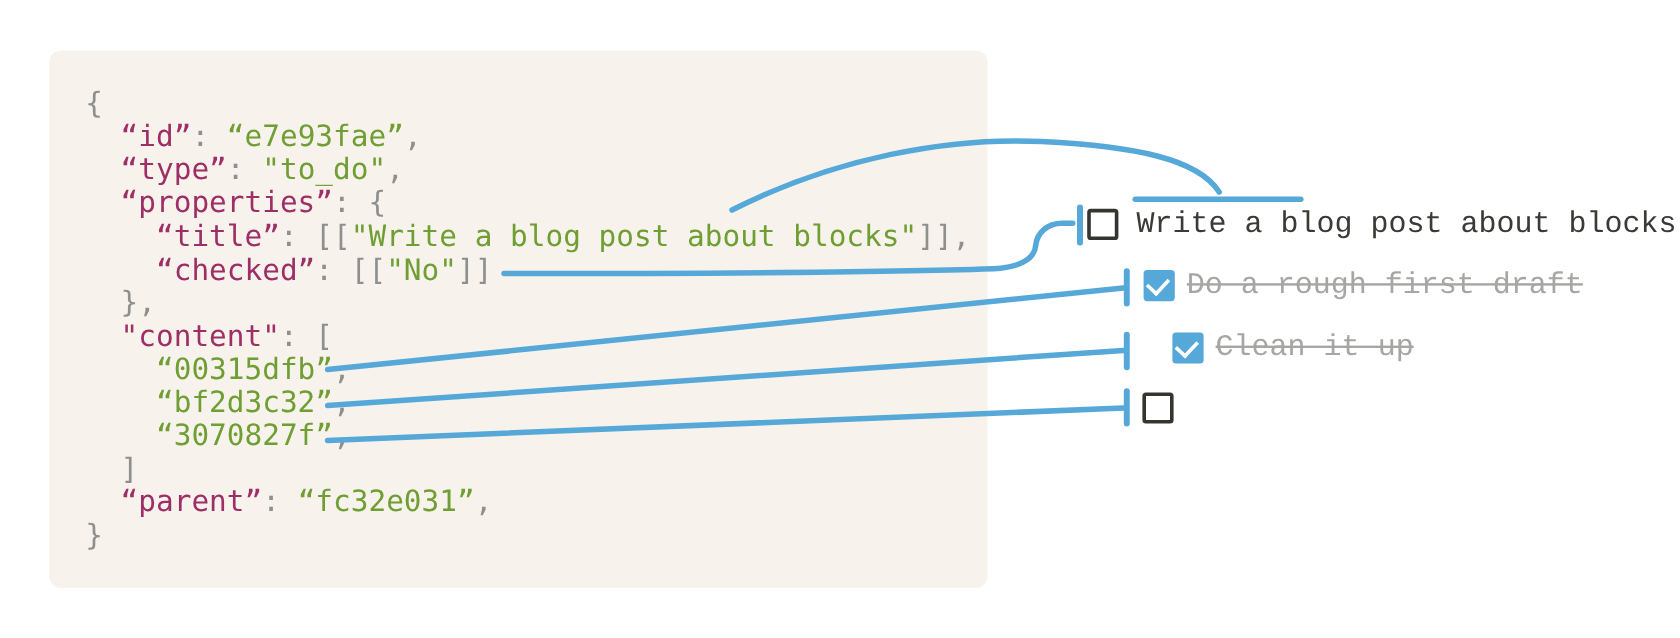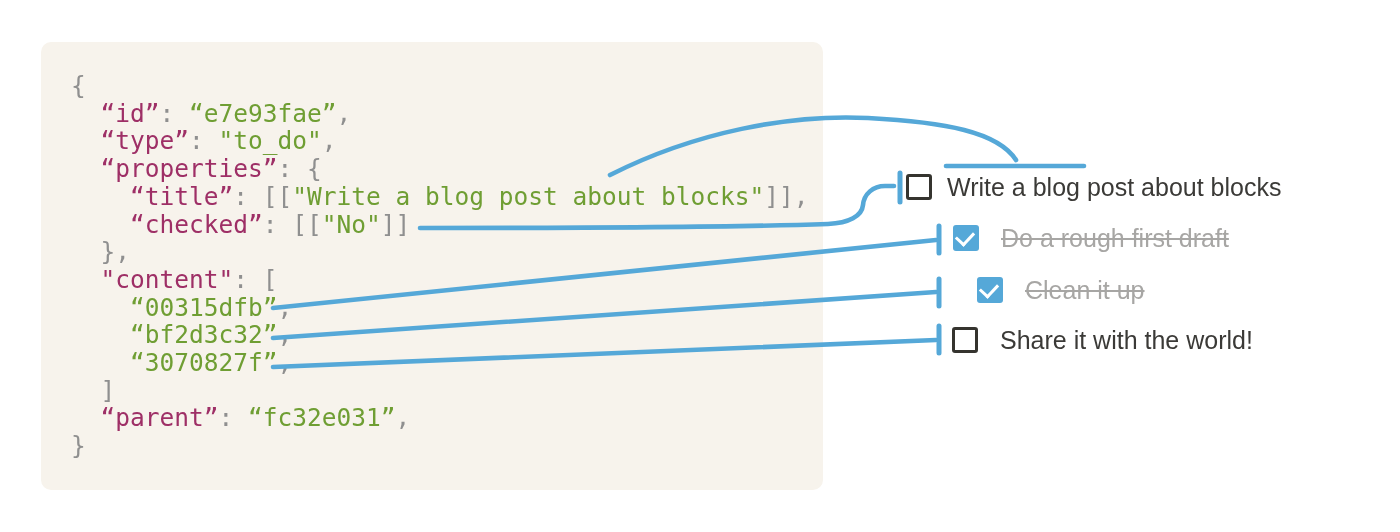--- a/index.html
+++ b/index.html
@@ -48,20 +48,21 @@
     stroke-linecap: round;
   }
   .arrows path.bar { stroke-width: 5; }
 
   
   .todo-row {
     position: absolute;
     display: flex;
     align-items: flex-end;
     height: 26px;
+    font-family: Liberation Mono, monospace;
   }
   .todo-row .checkbox {
     position: relative;
     width: 26px;
     height: 26px;
     box-sizing: border-box;
     border-radius: 3px;
     flex: 0 0 auto;
   }
   .checkbox.unchecked {
@@ -91,21 +92,21 @@
   .todo-label.done {
     color: var(--gray-text, #a7a6a4);
     text-decoration: line-through;
     text-decoration-thickness: 2px;
   }
   .row-1 { left: 906px; top: 174px; }
   .row-1 .todo-label { margin-left: 15px; }
   .row-2 { left: 953px; top: 225px; }
   .row-3 { left: 953px; top: 277px; padding-left: 24px; }
   .row-4 { left: 952px; top: 327px; }
-  .row-2 .todo-label, .row-3 .todo-label, .row-4 .todo-label { margin-left: 22px; }
+  .row-2 .todo-label, .row-3 .todo-label, .row-4 .todo-label { margin-left: 10px; }
 </style>
 </head>
 <body>
 
 <div class="stage" style="--page-bg: #ffffff; --code-bg: #f7f3ec; --code-key: #9e2f66; --code-str: #6f9e33; --code-punc: #8f8f8f; --accent: #55a8d8; --dark: #35342f; --dark-text: #3b3a37; --gray-text: #a7a6a4;">
 
   <div class="code-block">
     <div class="code-content"><div><span class="tok-p">{</span></div><div><span class="tok-p">  </span><span class="tok-k">“id”</span><span class="tok-p">: </span><span class="tok-s">“e7e93fae”</span><span class="tok-p">,</span></div><div><span class="tok-p">  </span><span class="tok-k">“type”</span><span class="tok-p">: </span><span class="tok-s">"to_do"</span><span class="tok-p">,</span></div><div><span class="tok-p">  </span><span class="tok-k">“properties”</span><span class="tok-p">: {</span></div><div><span class="tok-p">    </span><span class="tok-k">“title”</span><span class="tok-p">: [[</span><span class="tok-s">"Write a blog post about blocks"</span><span class="tok-p">]],</span></div><div><span class="tok-p">    </span><span class="tok-k">“checked”</span><span class="tok-p">: [[</span><span class="tok-s">"No"</span><span class="tok-p">]]</span></div><div><span class="tok-p">  },</span></div><div><span class="tok-p">  </span><span class="tok-k">"content"</span><span class="tok-p">: [</span></div><div><span class="tok-p">    </span><span class="tok-s">“00315dfb”</span><span class="tok-p">,</span></div><div><span class="tok-p">    </span><span class="tok-s">“bf2d3c32”</span><span class="tok-p">,</span></div><div><span class="tok-p">    </span><span class="tok-s">“3070827f”</span><span class="tok-p">,</span></div><div><span class="tok-p">  ]</span></div><div><span class="tok-p">  </span><span class="tok-k">“parent”</span><span class="tok-p">: </span><span class="tok-s">“fc32e031”</span><span class="tok-p">,</span></div><div><span class="tok-p">}</span></div></div>
   </div>
 
@@ -138,17 +139,16 @@
 
     <div class="todo-row row-3">
       <span class="checkbox checked">
         <span class="check-icon"></span>
       </span>
       <span class="todo-label done">Clean it up</span>
     </div>
 
     <div class="todo-row row-4">
       <span class="checkbox unchecked"></span>
-      <span class="todo-label dark">Share it with the world!</span>
     </div>
 
   </div>
 </div>
 
 </body></html>

